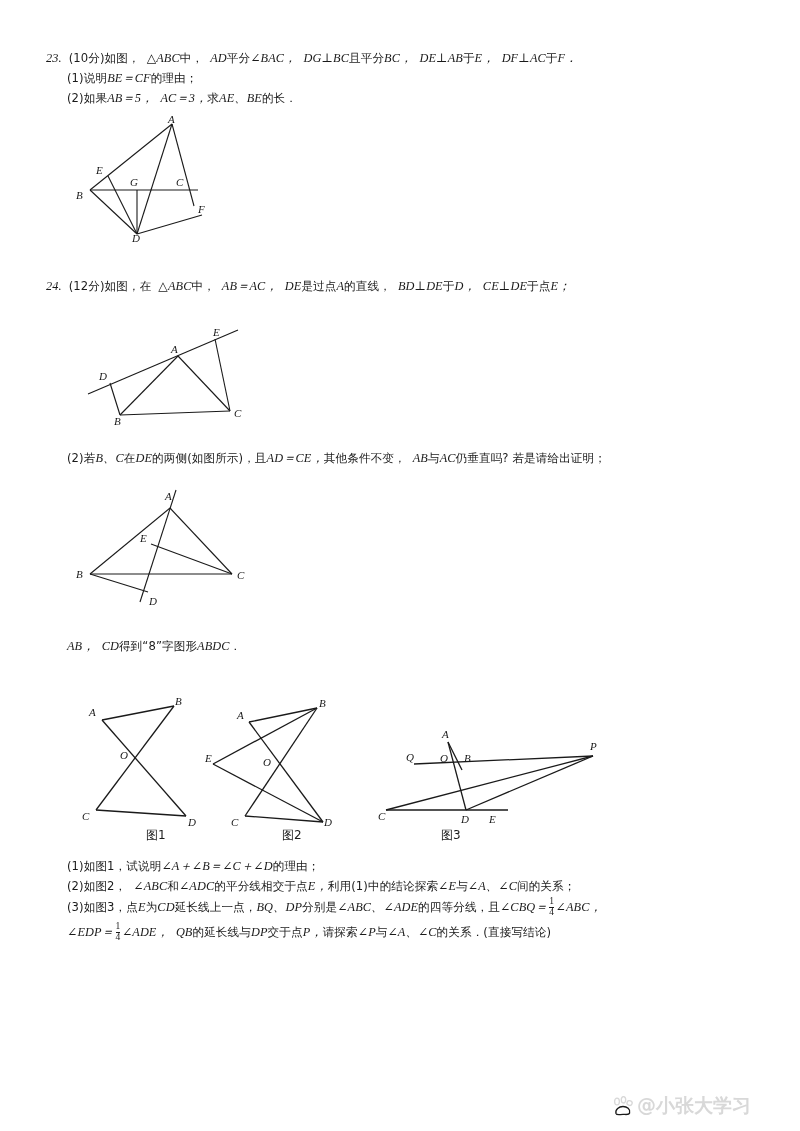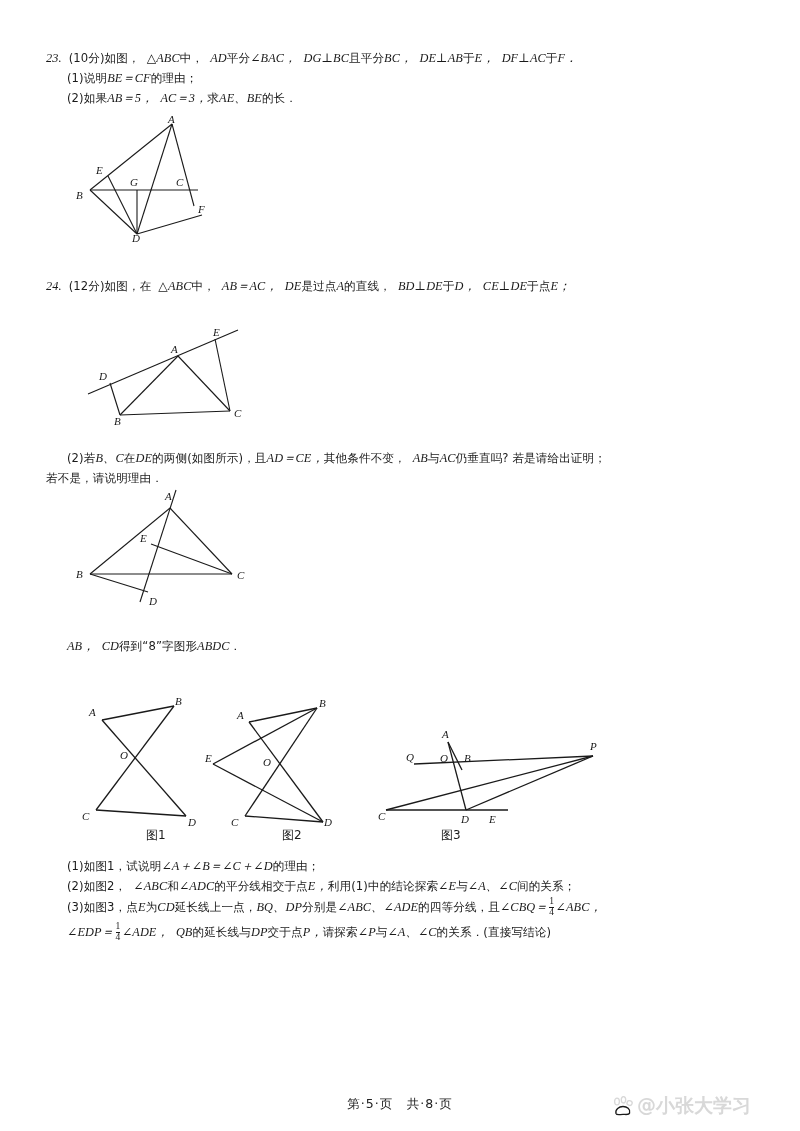--- a/index.html
+++ b/index.html
@@ -149,23 +149,20 @@
       <text x="164" y="91">C</text>
       <text x="29" y="54">D</text>
       <text x="143" y="10">E</text>
     </svg>
   </div>
 
   <div class="qblock" style="left:46px; top:440px;margin-top:8px;">
     <div class="line indent">
       <span class="cn">(2)</span><span class="cn">若</span><span class="ital">B、C</span><span class="cn">在</span><span class="ital">DE</span><span class="cn">的两侧(如图所示)，且</span><span class="ital">AD＝CE，</span><span class="cn">其他条件不变，</span><span class="sp"></span><span class="ital">AB</span><span class="cn">与</span><span class="ital">AC</span><span class="cn">仍垂直吗?  若是请给出证明；</span>
     </div>
-    <div class="line">
-      <span class="cn">若不是，请说明理由．</span>
-    </div>
   </div>
 
   <div class="fig" style="left:72px; top:486px;">
     <svg width="200" height="122" viewBox="0 0 200 122">
 
       <line x1="104" y1="4" x2="68" y2="116" stroke-width="1.1"></line>
 
       <line x1="98" y1="22" x2="18" y2="88" stroke-width="1.1"></line>
       <line x1="98" y1="22" x2="160" y2="88" stroke-width="1.1"></line>
       <line x1="18" y1="88" x2="160" y2="88" stroke-width="1.1"></line>
@@ -257,21 +254,20 @@
       <span class="cn">(2)</span><span class="cn">如图2，</span><span class="sp"></span><span class="ital">∠ABC</span><span class="cn">和</span><span class="ital">∠ADC</span><span class="cn">的平分线相交于点</span><span class="ital">E，</span><span class="cn">利用(1)中的结论探索</span><span class="ital">∠E</span><span class="cn">与</span><span class="ital">∠A、∠C</span><span class="cn">间的关系；</span>
     </div>
     <div class="line indent" style="line-height:22px;">
       <span class="cn">(3)</span><span class="cn">如图3，</span><span class="cn">点</span><span class="ital">E</span><span class="cn">为</span><span class="ital">CD</span><span class="cn">延长线上一点，</span><span class="ital">BQ、DP</span><span class="cn">分别是</span><span class="ital">∠ABC、∠ADE</span><span class="cn">的四等分线，且</span><span class="ital">∠CBQ＝</span><span class="frac"><span class="numr">1</span><span class="den">4</span></span><span class="ital">∠ABC，</span>
     </div>
     <div class="line indent" style="line-height:26px;">
       <span class="ital">∠EDP＝</span><span class="frac"><span class="numr">1</span><span class="den">4</span></span><span class="ital">∠ADE，</span><span class="sp"></span><span class="ital">QB</span><span class="cn">的延长线与</span><span class="ital">DP</span><span class="cn">交于点</span><span class="ital">P，</span><span class="cn">请探索</span><span class="ital">∠P</span><span class="cn">与</span><span class="ital">∠A、∠C</span><span class="cn">的关系．(直接写结论)</span>
     </div>
   </div>
 
-  <div class="footer">第·5·页　共·8·页</div>
 
   <div class="watermark">
     <svg width="22" height="20" viewBox="0 0 22 20">
       <ellipse cx="5" cy="5.5" rx="2.4" ry="3.4" fill="none" stroke="#d8d8d8" stroke-width="1.3"></ellipse>
       <ellipse cx="11.5" cy="3.8" rx="2.2" ry="3.2" fill="none" stroke="#d8d8d8" stroke-width="1.3"></ellipse>
       <ellipse cx="17.6" cy="7" rx="2.6" ry="2.4" fill="none" stroke="#d8d8d8" stroke-width="1.3" transform="rotate(25 17.6 7)"></ellipse>
       <path d="M4 17.5 C3 13.5 7 10.5 11 10.5 C15 10.5 18.6 13.2 17.6 17 C17 19.2 14 18.4 11 18.4 C8 18.4 4.6 19.6 4 17.5 Z" fill="none" stroke="#d8d8d8" stroke-width="1.3"></path>
     </svg>
     <span>@小张大学习</span>
   </div>

